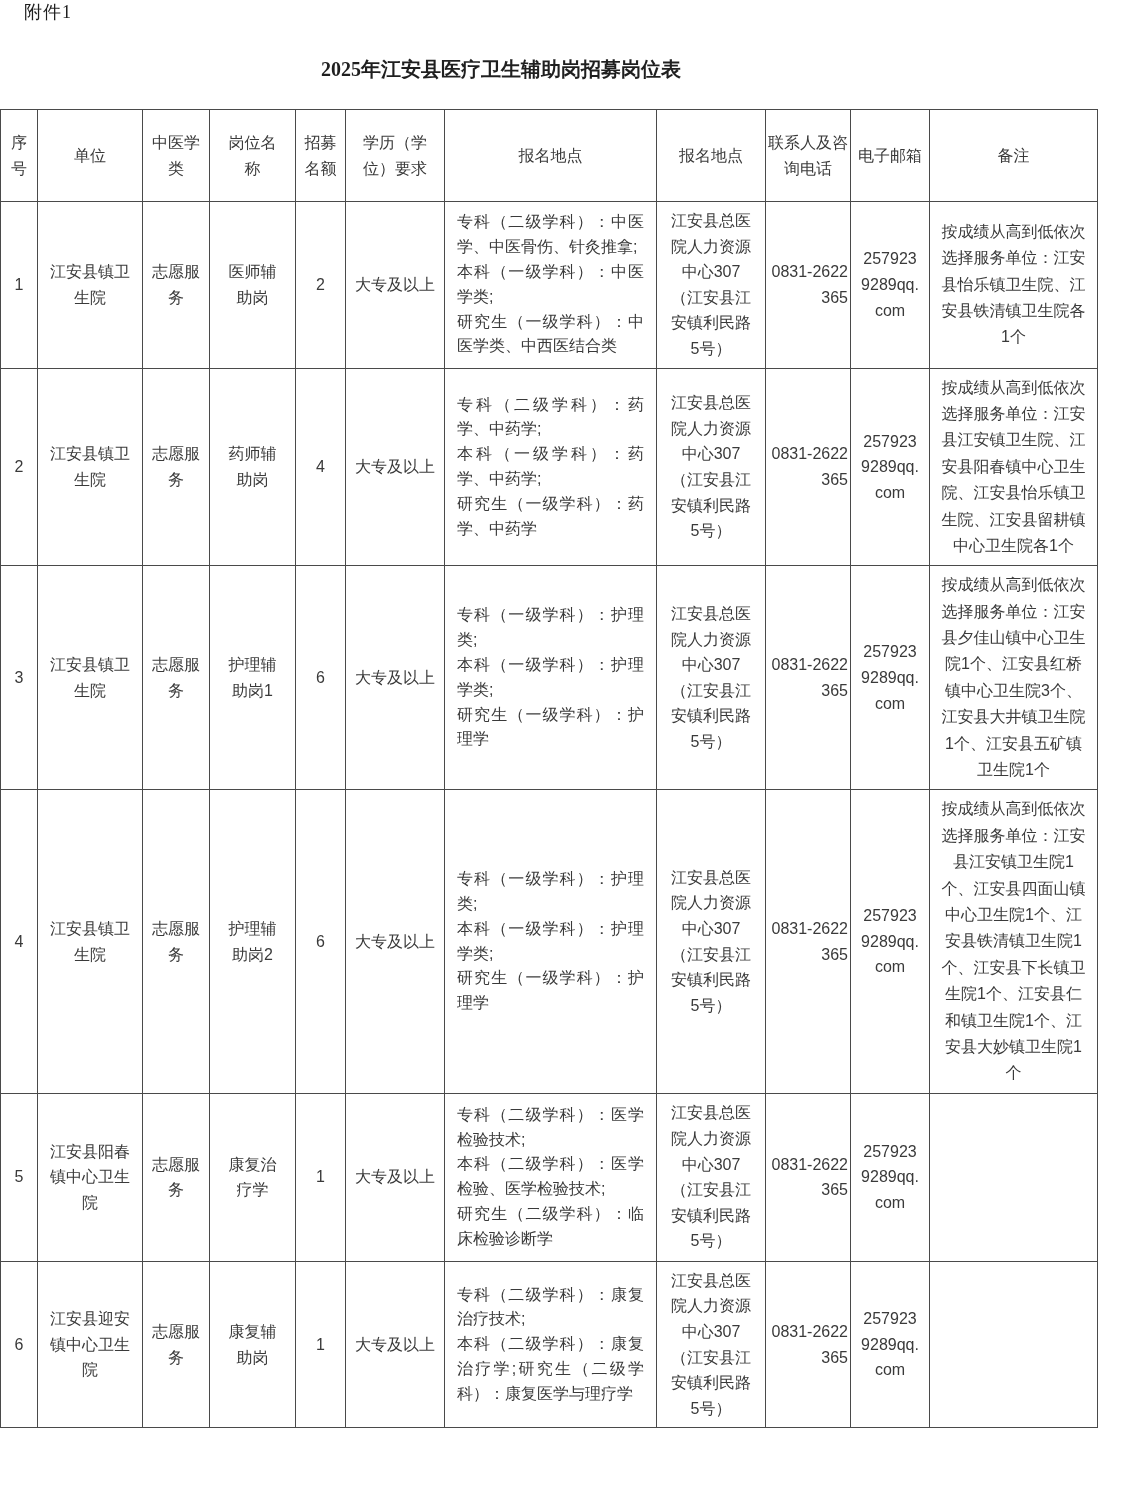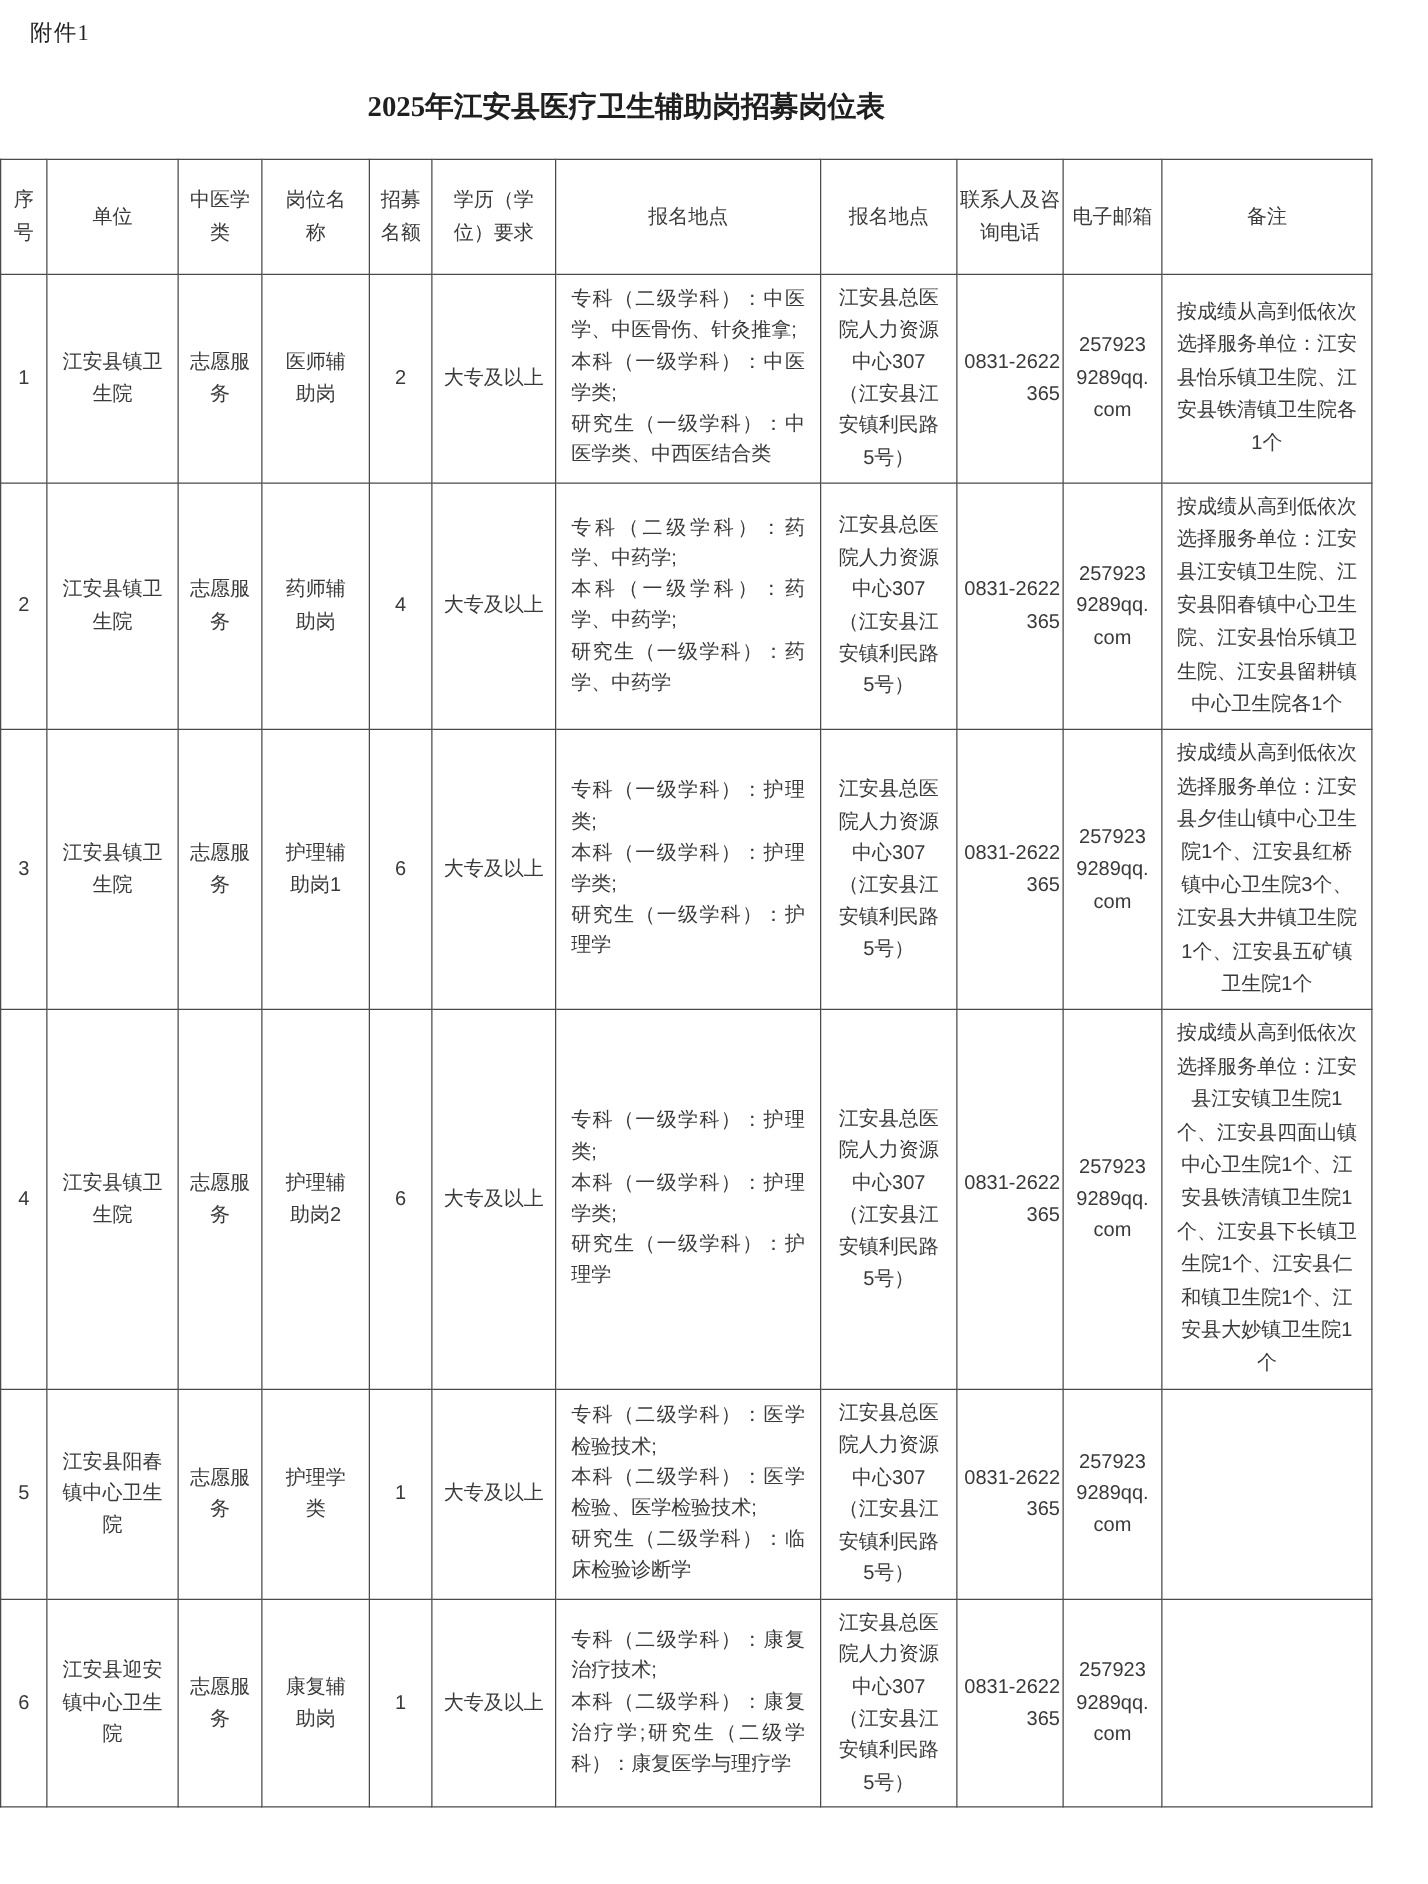--- a/index.html
+++ b/index.html
@@ -6,35 +6,34 @@
     margin: 0;
     padding: 0;
     background: #ffffff;
     font-family: "Liberation Sans", sans-serif;
   }
   .page {
     width: 1002px;
     min-height: 1507px;
     background: #ffffff;
     box-sizing: border-box;
-    padding-top: 14px;
   }
   .attachment {
     margin-left: 24px;
     font-family: "Liberation Serif", serif;
     font-size: 18px;
     color: #1f1f1f;
     letter-spacing: 1px;
   }
   .title {
     margin: 32px 0 26px 0;
     text-align: center;
     font-family: "Liberation Serif", serif;
     font-weight: bold;
-    font-size: 23px;
+    font-size: 20px;
     color: #1f1f1f;
   }
   table.recruit {
     table-layout: fixed;
     border-collapse: collapse;
     width: 1097px;
     margin: 12px auto;
   }
   th, td {
     border: 1px solid #4a4a4a;
@@ -171,21 +170,21 @@
 研究生（一级学科）：护理学</td>
         <td class="c-loc">江安县总医院人力资源中心307（江安县江安镇利民路5号）</td>
         <td class="c-phone">0831-2622365</td>
         <td class="c-email">2579239289qq.com</td>
         <td class="c-remark">按成绩从高到低依次选择服务单位：江安县江安镇卫生院1个、江安县四面山镇中心卫生院1个、江安县铁清镇卫生院1个、江安县下长镇卫生院1个、江安县仁和镇卫生院1个、江安县大妙镇卫生院1个</td>
       </tr>
       <tr class="r5">
         <td class="c-seq">5</td>
         <td class="c-unit">江安县阳春镇中心卫生院</td>
         <td class="c-service">志愿服务</td>
-        <td class="c-pos">护理学类</td>
+        <td class="c-pos">康复治疗学</td>
         <td class="c-quota">1</td>
         <td class="c-edu">大专及以上</td>
         <td class="c-major">专科（二级学科）：医学检验技术;
 本科（二级学科）：医学检验、医学检验技术;
 研究生（二级学科）：临床检验诊断学</td>
         <td class="c-loc">江安县总医院人力资源中心307（江安县江安镇利民路5号）</td>
         <td class="c-phone">0831-2622365</td>
         <td class="c-email">2579239289qq.com</td>
         <td class="c-remark"></td>
       </tr>

